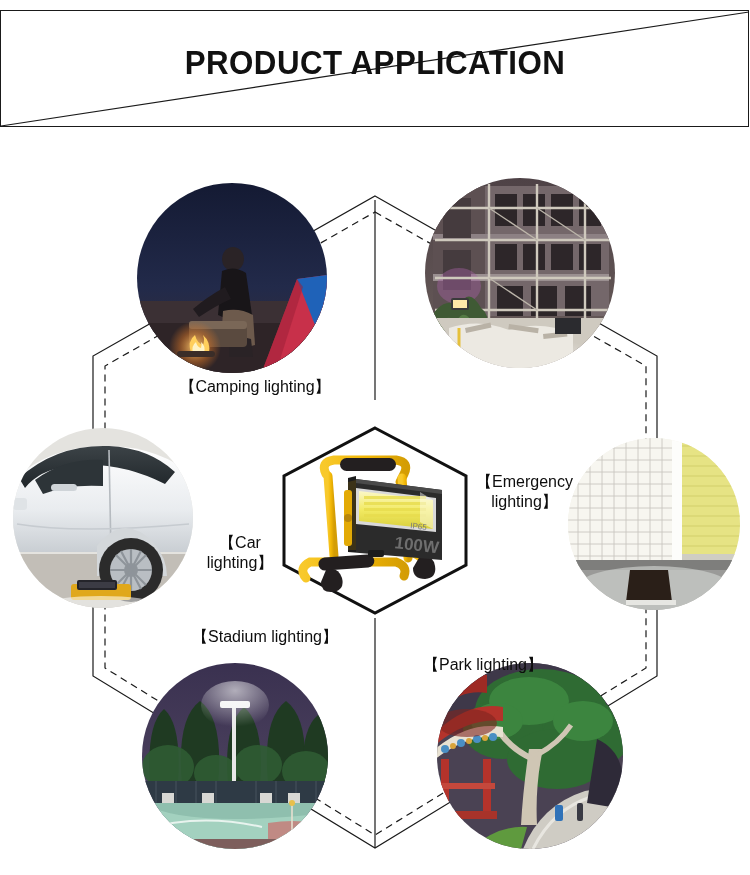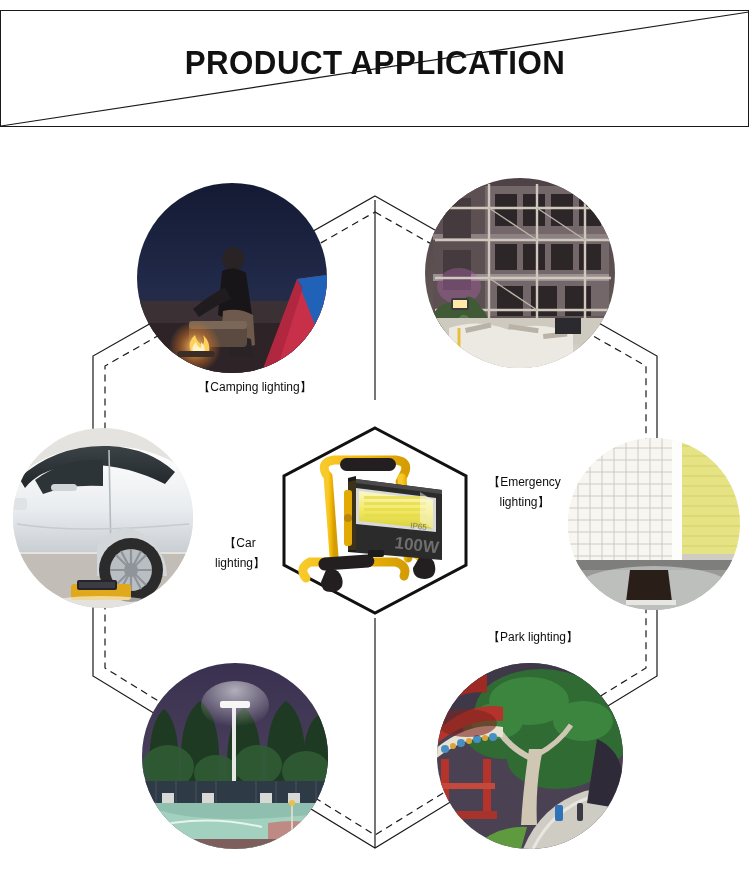--- a/index.html
+++ b/index.html
@@ -29,21 +29,21 @@
   .hexlayer{position:absolute;left:0;top:0;width:750px;height:875px;}
 
   
   .circle{
     position:absolute;border-radius:50%;overflow:hidden;
   }
   .circle svg{display:block;width:100%;height:100%;}
 
   
   .label{
-    position:absolute;color:#0d0d0d;font-size:12px;
+    position:absolute;color:#0d0d0d;font-size:16px;
     line-height:20px;text-align:center;white-space:nowrap;
   }
   .label.wrap{white-space:normal;}
 
   
   .product{position:absolute;left:282px;top:432px;width:186px;height:170px;}
   .product svg{display:block;width:100%;height:100%;}
 </style>
 </head>
 <body>
@@ -452,16 +452,17 @@
   <div class="label wrap" style="left:185px;top:488px;width:110px;margin-top:45px;">
     <span>【Car</span><br>
     <span>lighting】</span>
   </div>
 
   <div class="label wrap" style="left:462px;top:472px;width:125px;">
     <span>【Emergency</span><br>
     <span>lighting】</span>
   </div>
 
-
-  <div class="label" style="left:388px;top:627px;width:190px;text-align:right;">【Park lighting】</div>
+  <div class="label" style="left:160px;top:627px;width:210px;">【Stadium lighting】</div>
+
+  <div class="label" style="left:388px;top:655px;width:190px;">【Park lighting】</div>
 
 </div>
 
 </body></html>

